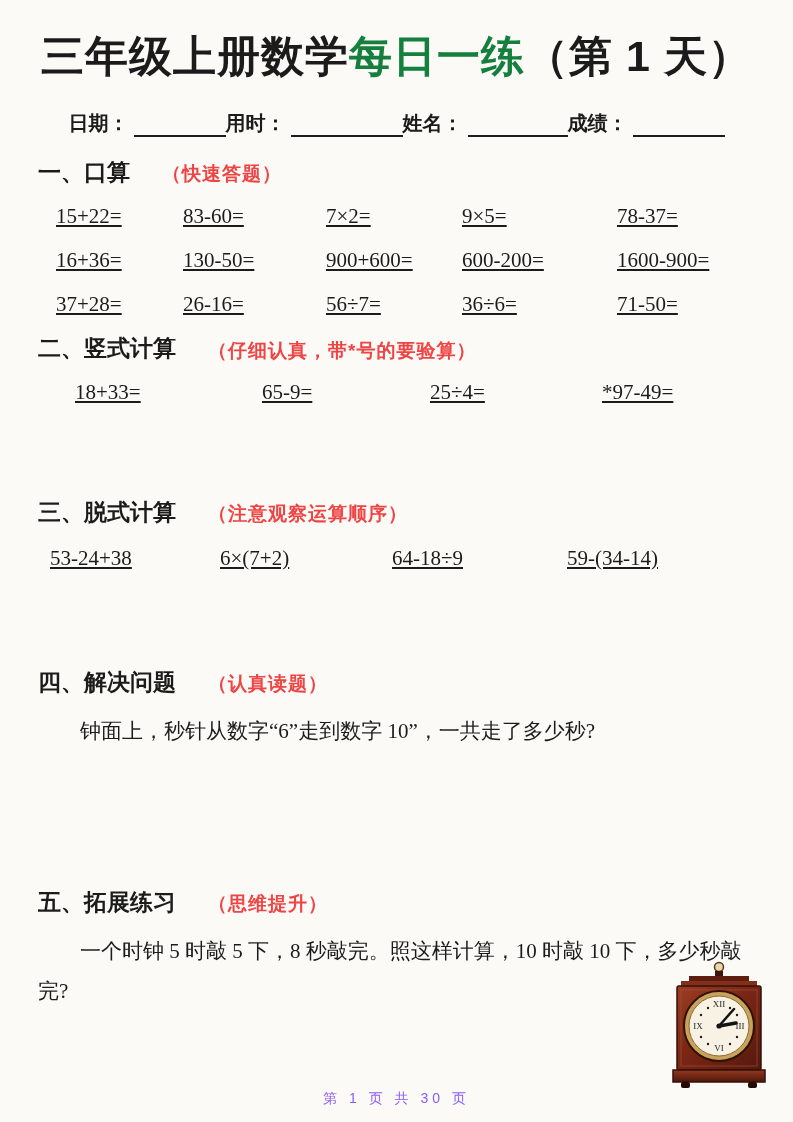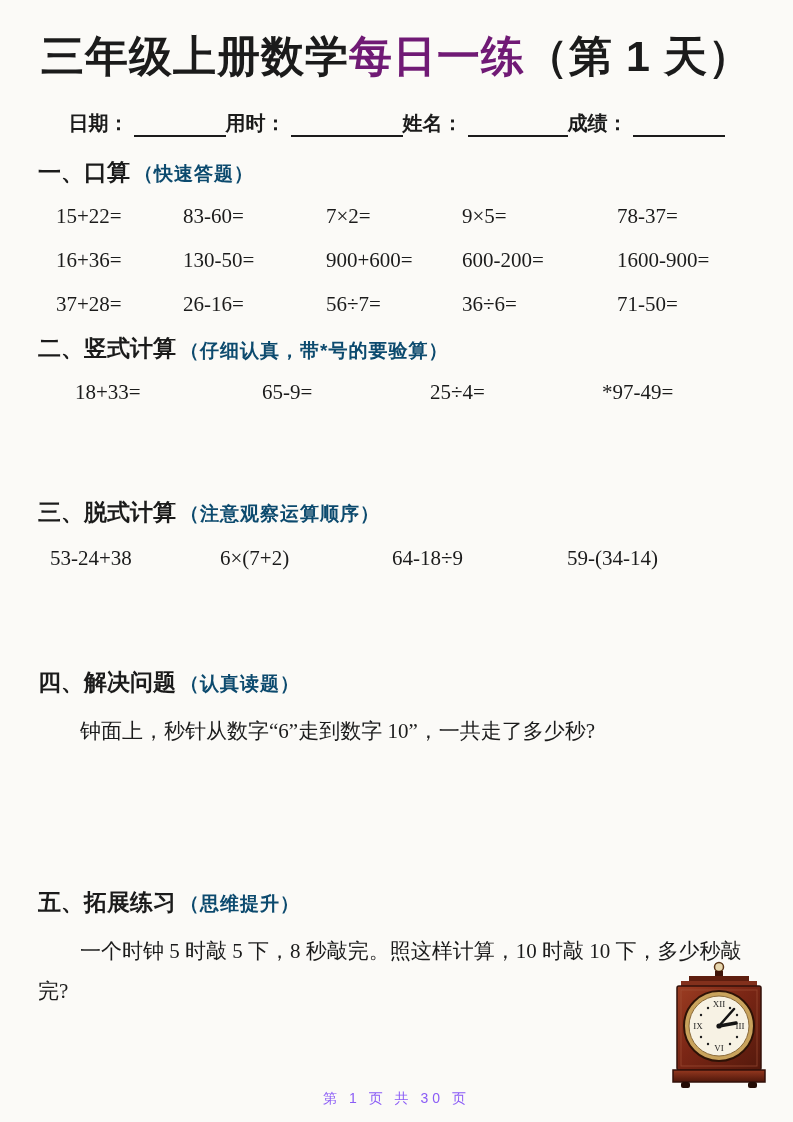--- a/index.html
+++ b/index.html
@@ -19,21 +19,21 @@
   .title {
     margin: 0;
     padding-top: 28px;
     text-align: center;
     font-family: "Liberation Sans", sans-serif;
     font-size: 43px;
     font-weight: 900;
     letter-spacing: 1px;
     white-space: nowrap;
   }
-  .title .red { color: #701a75; }
+  .title .red { color: #15803d; }
   
   .fields {
     display: flex;
     justify-content: center;
     align-items: flex-end;
     margin-top: 24px;
     font-family: "Liberation Sans", sans-serif;
     font-size: 20px;
     font-weight: bold;
   }
@@ -48,26 +48,27 @@
   .field:nth-child(2) .blank { width: 112px; }
   .field:nth-child(3) .blank { width: 100px; }
   .field:nth-child(4) .blank { width: 92px; }
   
   .sec-heading {
     font-family: "Liberation Sans", sans-serif;
     font-size: 23px;
     font-weight: bold;
     display: flex;
     align-items: baseline;
+    gap: 12px;
   }
   .sec-hint {
-    color: #0c4a6e;
+    color: #ef4444;
     font-size: 19px;
     font-weight: bold;
-    margin-left: 4px;
+    margin-left: 20px;
     letter-spacing: 1px;
   }
   #sec1-heading { margin-top: 20px; }
   #sec2-heading { margin-top: 16px; align-items: flex-end; }
   #sec3-heading { margin-top: 92px; }
   #sec4-heading { margin-top: 96px; }
   #sec5-heading { margin-top: 136px; }
   
   .oral-grid {
     display: grid;
@@ -84,21 +85,21 @@
     margin-top: 16px;
     font-size: 21px;
   }
   .offform-grid {
     display: grid;
     grid-template-columns: 170px 172px 175px 1fr;
     padding-left: 12px;
     margin-top: 18px;
     font-size: 21px;
   }
-  .problem-cell { white-space: nowrap; }
+  .problem-cell { white-space: nowrap; text-decoration: underline; }
   
   .word-problem {
     margin: 13px 0 0 0;
     font-size: 21px;
     line-height: 40px;
     text-indent: 2em;
   }
   
   .footer {
     position: absolute;

